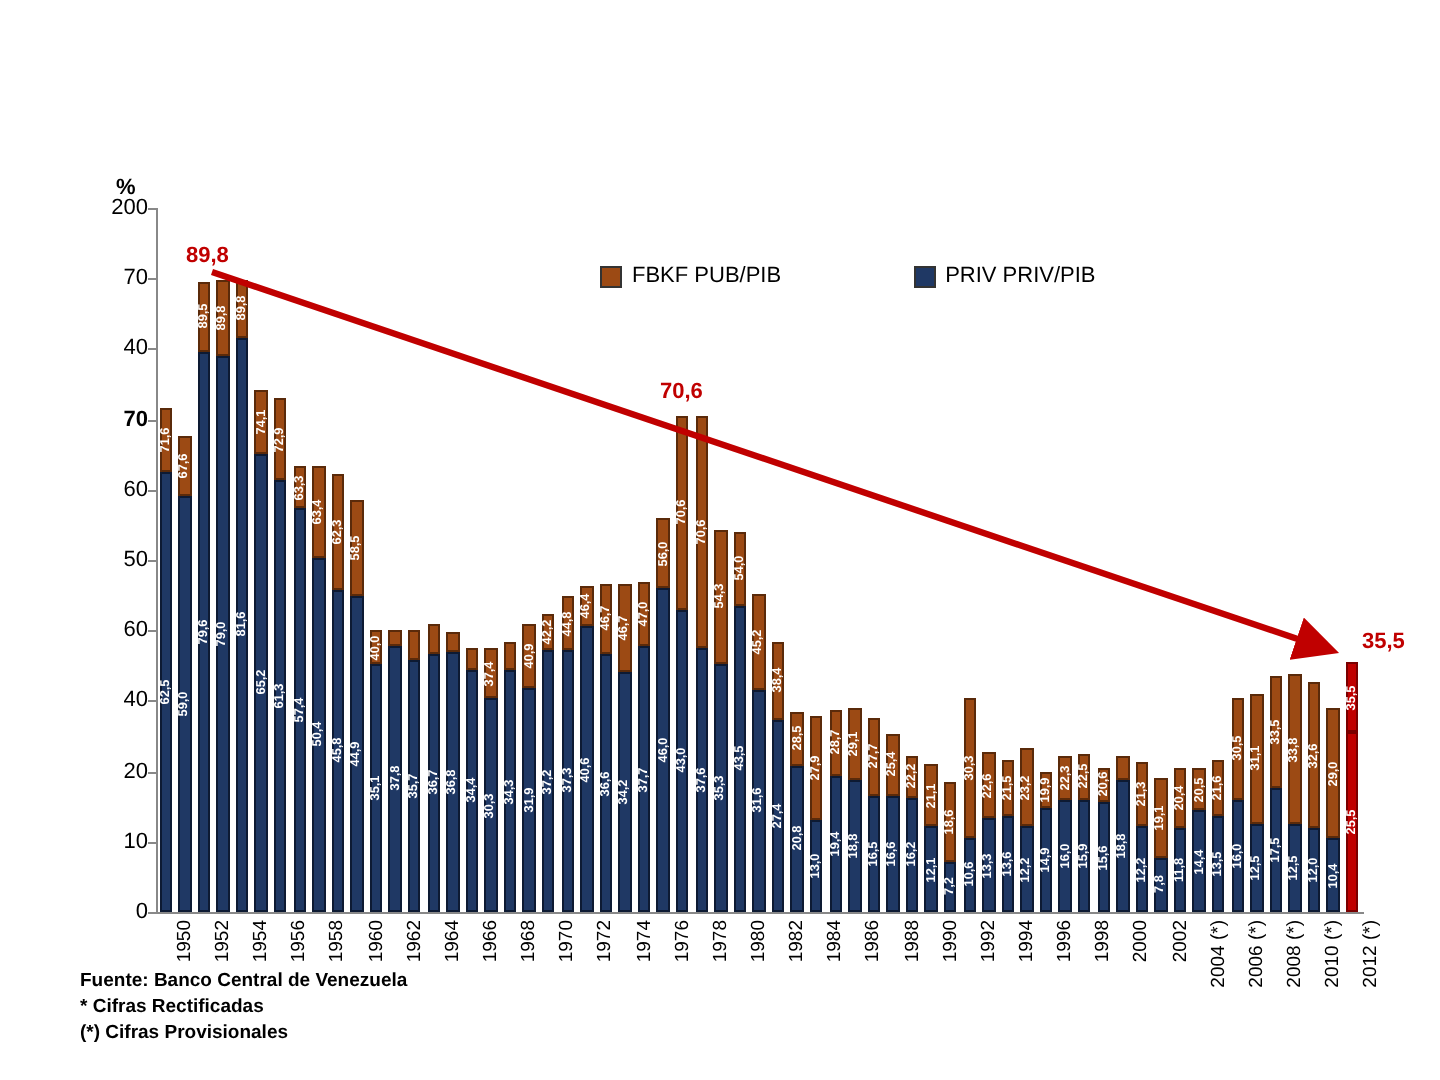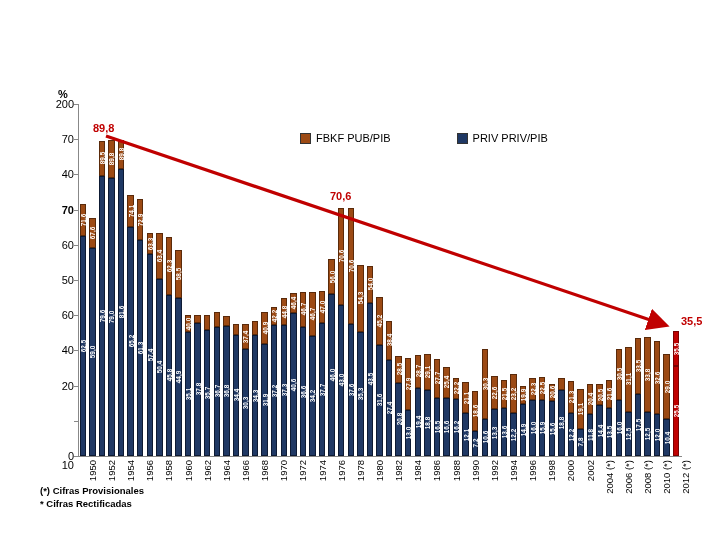--- a/index.html
+++ b/index.html
@@ -122,21 +122,21 @@
   <div class="y-axis-labels" id="y-labels">
       <span style="top: 8px;">200</span>
       <span style="top: 43.2px;">70</span>
       <span style="top: 78.4px;">40</span>
       <span style="top: 113.6px; font-weight: bold;">70</span>
       <span style="top: 148.8px;">60</span>
       <span style="top: 184px;">50</span>
       <span style="top: 219.2px;">60</span>
       <span style="top: 254.4px;">40</span>
       <span style="top: 289.6px;">20</span>
-      <span style="top: 324.8px; margin-top: 44px;">10</span>
+      <span style="top: 324.8px;">10</span>
       <span style="top: 360px;">0</span>
     </div>
   <div class="axis-line-y"></div>
   <div class="axis-line-x"></div>
   <div id="y-ticks">
       <div class="tick" style="top: 104px;"></div>
       <div class="tick" style="top: 139.2px;"></div>
       <div class="tick" style="top: 174.4px;"></div>
       <div class="tick" style="top: 209.6px;"></div>
       <div class="tick" style="top: 244.8px;"></div>
@@ -759,17 +759,18 @@
       </marker>
     </defs>
     <line x1="106" y1="136" x2="665" y2="325" stroke="#C00000" stroke-width="3.2" marker-end="url(#arrowhead)"></line>
   </svg>
 
   <div class="ann ann-1">89,8</div>
   <div class="ann ann-2">70,6</div>
   <div class="ann ann-3">35,5</div>
 
   <div class="notes">
+    <div>Fuente: Banco Central de Venezuela</div>
+    <div>* Cifras Rectificadas</div>
     <div>(*) Cifras Provisionales</div>
-    <div>* Cifras Rectificadas</div>
   </div>
 
 </div>
 
 </body></html>

